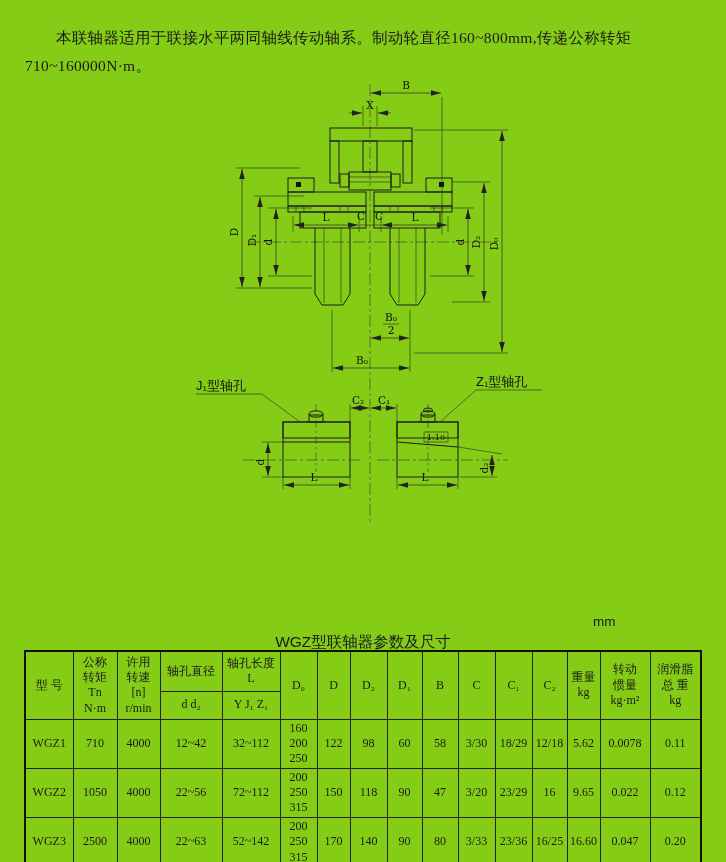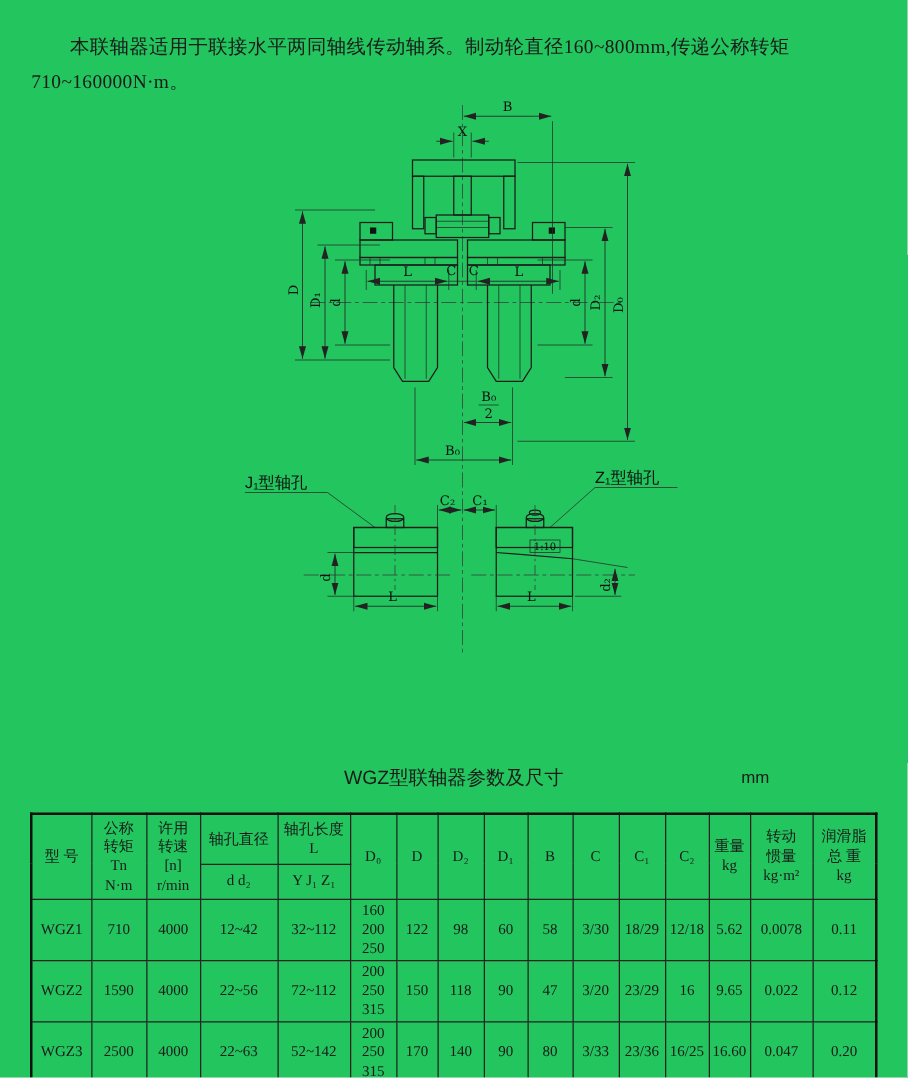--- a/index.html
+++ b/index.html
@@ -1,34 +1,34 @@
 <!DOCTYPE html>
 <html><head>
 <meta charset="utf-8">
 <style>
   html,body{margin:0;padding:0;background:#e8e8e8;}
-  #page{position:relative;width:726px;height:862px;background:#22c55e;margin:0 auto;
+  #page{position:relative;width:726px;height:862px;background:#84cc16;margin:0 auto;
         font-family:"Liberation Serif", serif;color:#1a1a1a;overflow:hidden;}
   
   #intro{position:absolute;top:8px;left:25px;width:678px;font-size:15.5px;line-height:1.85;
          text-indent:2em;letter-spacing:.3px;}
   
   #drawing{position:absolute;top:70px;left:0;}
   .ol{fill:none;stroke:#1c1c1c;stroke-width:1;}
   .thin{fill:none;stroke:#2a2a2a;stroke-width:.6;}
   .dim{fill:none;stroke:#2a2a2a;stroke-width:.7;}
   .cl{fill:none;stroke:#3a3a3a;stroke-width:.6;stroke-dasharray:12 3 3 3;}
   .dsh{fill:none;stroke:#3a3a3a;stroke-width:.6;stroke-dasharray:8 3 2 3;}
   .lbl{font-family:"DejaVu Serif", serif;font-size:10.5px;fill:#111;}
   .lblc{font-family:"Liberation Sans", sans-serif;font-size:13px;fill:#111;}
   .sm{font-family:"DejaVu Serif", serif;font-size:8px;fill:#111;}
   
   #tbl-title-row{position:absolute;top:612px;left:0;width:726px;height:24px;}
   #tbl-title{position:absolute;left:0;width:726px;text-align:center;
-             font-family:"Liberation Sans", sans-serif;font-size:15.5px;font-weight:500;}
+             font-family:"Liberation Sans", sans-serif;font-size:15.5px;font-weight:500;margin-top:20px;}
   #tbl-unit{position:absolute;left:593px;top:2px;font-family:"Liberation Sans", sans-serif;font-size:13.5px;}
   #ptable{position:absolute;top:650px;left:24px;width:677px;border-collapse:collapse;
           table-layout:fixed;font-size:12px;}
   #ptable th,#ptable td{border:1px solid #222;text-align:center;vertical-align:middle;
           white-space:pre-line;line-height:1.28;padding:1px 0;font-weight:normal;overflow:hidden;}
   #ptable{border:2px solid #111;}
   #ptable thead tr:first-child{height:40px;}
   #ptable thead tr:last-child{height:28px;}
   #ptable tbody tr{height:45px;}
   #ptable tbody tr:last-child{height:50px;}
@@ -308,21 +308,21 @@
         <td>58</td>
         <td>3/30</td>
         <td>18/29</td>
         <td>12/18</td>
         <td>5.62</td>
         <td>0.0078</td>
         <td>0.11</td>
       </tr>
       <tr>
         <td>WGZ2</td>
-        <td>1590</td>
+        <td>1050</td>
         <td>4000</td>
         <td>22~56</td>
         <td>72~112</td>
         <td>200
 250
 315</td>
         <td>150</td>
         <td>118</td>
         <td>90</td>
         <td>47</td>

